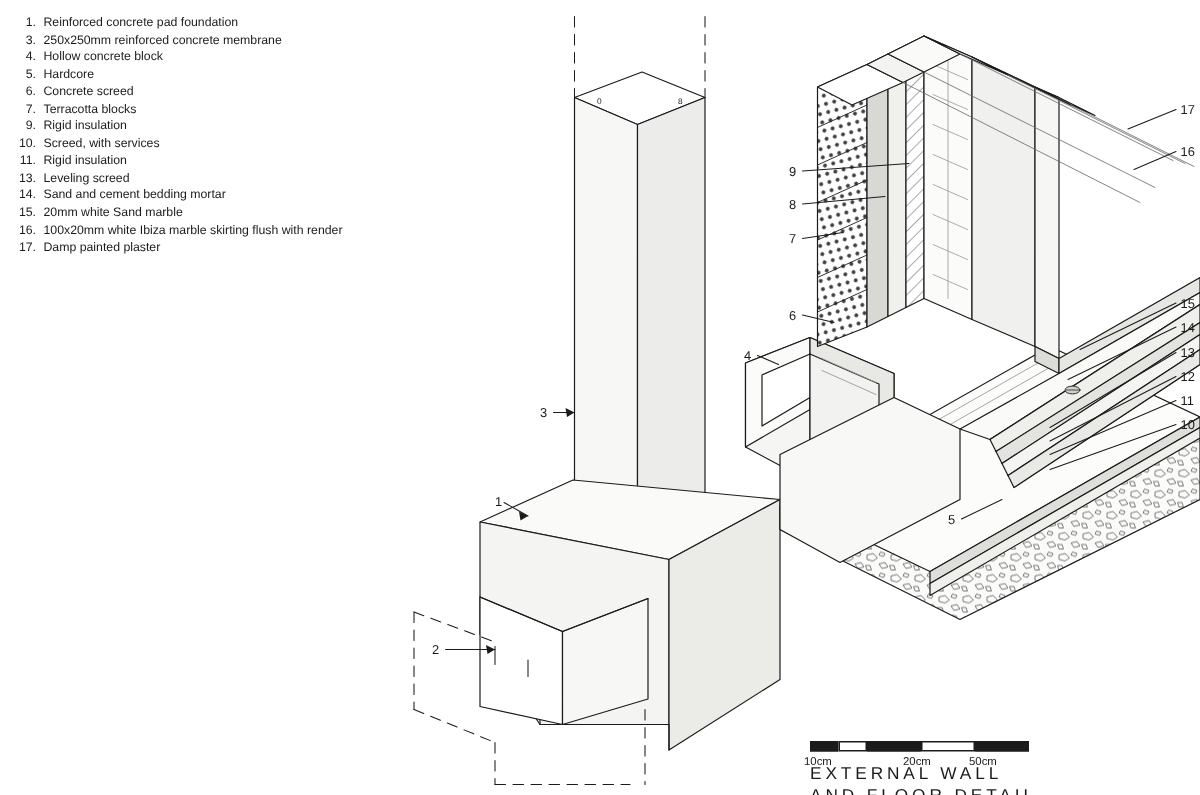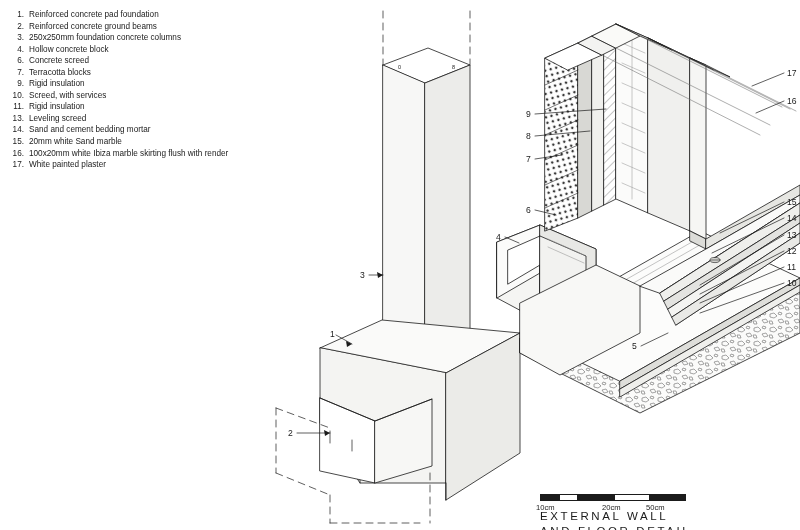--- a/index.html
+++ b/index.html
@@ -102,29 +102,29 @@
 </head>
 <body>
 
 <div id="root">
 
   <div id="legend">
     <div class="legend-row">
       <span class="legend-num">1.</span><span class="legend-txt">Reinforced concrete pad foundation</span>
     </div>
     <div class="legend-row">
-      <span class="legend-num">2.</span><span class="legend-txt">Reinforced concrete ground beams</span>
-    </div>
-    <div class="legend-row">
-      <span class="legend-num">3.</span><span class="legend-txt">250x250mm foundation concrete columns</span>
+      <span class="legend-num">3.</span><span class="legend-txt">250x250mm reinforced concrete membrane</span>
     </div>
     <div class="legend-row">
       <span class="legend-num">4.</span><span class="legend-txt">Hollow concrete block</span>
     </div>
     <div class="legend-row">
+      <span class="legend-num">5.</span><span class="legend-txt">Hardcore</span>
+    </div>
+    <div class="legend-row">
       <span class="legend-num">6.</span><span class="legend-txt">Concrete screed</span>
     </div>
     <div class="legend-row">
       <span class="legend-num">7.</span><span class="legend-txt">Terracotta blocks</span>
     </div>
     <div class="legend-row">
       <span class="legend-num">9.</span><span class="legend-txt">Rigid insulation</span>
     </div>
     <div class="legend-row">
       <span class="legend-num">10.</span><span class="legend-txt">Screed, with services</span>
@@ -138,21 +138,21 @@
     <div class="legend-row">
       <span class="legend-num">14.</span><span class="legend-txt">Sand and cement bedding mortar</span>
     </div>
     <div class="legend-row">
       <span class="legend-num">15.</span><span class="legend-txt">20mm white Sand marble</span>
     </div>
     <div class="legend-row">
       <span class="legend-num">16.</span><span class="legend-txt">100x20mm white Ibiza marble skirting flush with render</span>
     </div>
     <div class="legend-row">
-      <span class="legend-num">17.</span><span class="legend-txt">White painted plaster</span>
+      <span class="legend-num">17.</span><span class="legend-txt">Damp painted plaster</span>
     </div>
   </div>
 
   <svg id="drawing" viewBox="0 0 800 530" width="800" height="530" xmlns="http://www.w3.org/2000/svg">
     <defs>
       <pattern id="hatch-block" width="8" height="8" patternUnits="userSpaceOnUse" patternTransform="rotate(30)">
         <rect width="8" height="8" fill="#ffffff"></rect>
         <circle cx="2" cy="2" r="1.3" fill="#3a3a3a"></circle>
         <circle cx="6" cy="6" r="1.3" fill="#3a3a3a"></circle>
       </pattern>

